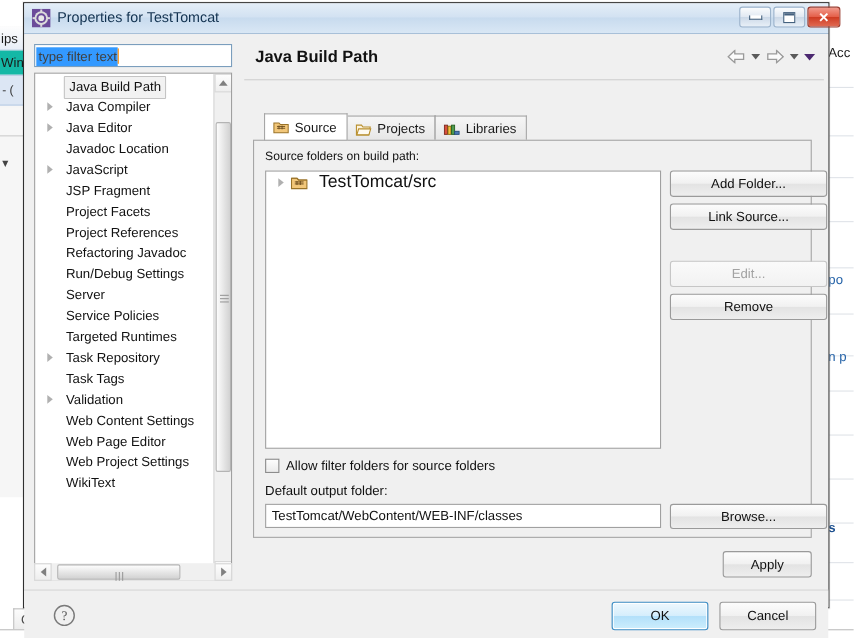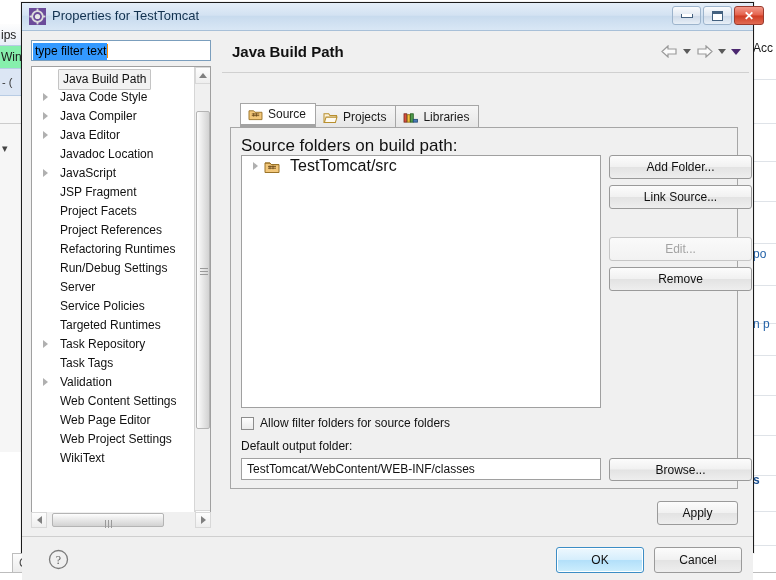--- a/index.html
+++ b/index.html
@@ -28,21 +28,21 @@
     color: #1a1a1a;
     font-size: 12px;
     overflow: hidden;
     white-space: nowrap;
     line-height: 22px;
     padding-left: 1px;
     box-sizing: border-box;
   }
   .bg-left-tab2 {
     position: absolute; left: 0; top: 22px; width: 24px; height: 22px;
-    background: #86efac;
+    background: #14b8a6;
     color: #1a1a1a; font-size: 12px; line-height: 22px;
     overflow: hidden; white-space: nowrap; padding-left: 1px;
     box-sizing: border-box;
   }
   .bg-left-strip {
     position: absolute; left: 0; top: 44px; width: 24px; height: 28px;
     background: #dce6f4;
     border-top: 1px solid #b8cce4;
     border-bottom: 1px solid #b8cce4;
     box-sizing: border-box;
@@ -170,21 +170,21 @@
     left: 9px; top: 9px;
     width: 180px; height: 21px;
     border: 1px solid #7b9ebd;
     background: #ffffff;
     box-sizing: border-box;
     font-size: 12px;
     line-height: 19px;
   }
   .filter-sel {
     background: #3399ff;
-    color: #000000;
+    color: #404040;
     padding: 1px 1px 1px 2px;
     display: inline-block;
     line-height: 15px;
     margin: 2px 0 0 1px;
   }
   .filter-caret {
     display: inline-block;
     width: 1px; height: 14px;
     background: #ff8c00;
     vertical-align: -3px;
@@ -319,38 +319,38 @@
     border-bottom: none;
     background: linear-gradient(to bottom,#f6f6f6,#e6e6e6);
     margin-right: -1px;
     box-sizing: border-box;
     white-space: nowrap;
     cursor: default;
   }
   .tab.active {
     height: 25px;
     background: #ffffff;
-    border-bottom: 4px solid #a3a3a3;
+    border-bottom: 1px solid #a3a3a3;
     font-weight: normal;
     z-index: 3;
     position: relative;
   }
   .tab .ticon { margin-right: 5px; display: flex; }
 
   .tabpanel {
     position: absolute; left: 8px; top: 92px;
     width: 508px; height: 362px;
     border: 1px solid #a6a6a6;
     background: #f0f0f0;
     box-sizing: border-box;
     z-index: 1;
   }
   .panel-label {
     position: absolute; left: 10px; top: 8px;
-    font-size: 17px; color: #111;
+    font-size: 11px; color: #111;
   }
   .src-list {
     position: absolute; left: 10px; top: 27px;
     width: 360px; height: 253px;
     background: #ffffff;
     border: 1px solid #a0a0a0;
     box-sizing: border-box;
   }
   .src-row {
     position: relative; height: 20px; line-height: 20px;
@@ -535,29 +535,28 @@
 
   <div class="dialog-body">
 
     <div class="filter-box">
       <span class="filter-sel">type filter text</span><span class="filter-caret"></span>
     </div>
 
     <div class="tree-panel">
       <div class="tree-list" id="tree-list">
           <div class="tree-item selected"><span class="tree-label">Java Build Path</span></div>
-          <div class="tree-item"><span class="arrow"></span><span class="tree-label">Java Code Style</span></div>
           <div class="tree-item"><span class="arrow"></span><span class="tree-label">Java Compiler</span></div>
           <div class="tree-item"><span class="arrow"></span><span class="tree-label">Java Editor</span></div>
           <div class="tree-item"><span class="tree-label">Javadoc Location</span></div>
           <div class="tree-item"><span class="arrow"></span><span class="tree-label">JavaScript</span></div>
           <div class="tree-item"><span class="tree-label">JSP Fragment</span></div>
           <div class="tree-item"><span class="tree-label">Project Facets</span></div>
           <div class="tree-item"><span class="tree-label">Project References</span></div>
-          <div class="tree-item"><span class="tree-label">Refactoring Runtimes</span></div>
+          <div class="tree-item"><span class="tree-label">Refactoring Javadoc</span></div>
           <div class="tree-item"><span class="tree-label">Run/Debug Settings</span></div>
           <div class="tree-item"><span class="tree-label">Server</span></div>
           <div class="tree-item"><span class="tree-label">Service Policies</span></div>
           <div class="tree-item"><span class="tree-label">Targeted Runtimes</span></div>
           <div class="tree-item"><span class="arrow"></span><span class="tree-label">Task Repository</span></div>
           <div class="tree-item"><span class="tree-label">Task Tags</span></div>
           <div class="tree-item"><span class="arrow"></span><span class="tree-label">Validation</span></div>
           <div class="tree-item"><span class="tree-label">Web Content Settings</span></div>
           <div class="tree-item"><span class="tree-label">Web Page Editor</span></div>
           <div class="tree-item"><span class="tree-label">Web Project Settings</span></div>

